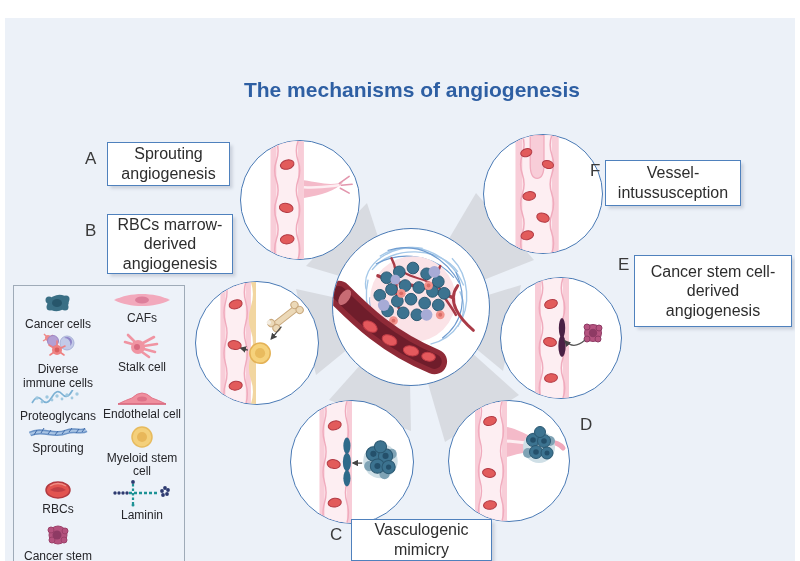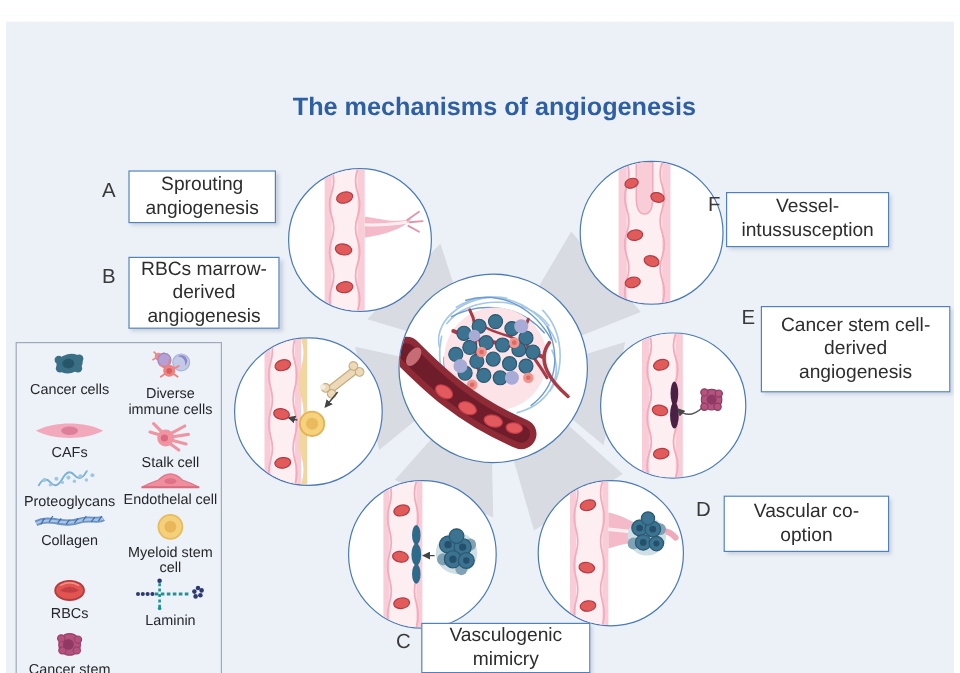--- a/index.html
+++ b/index.html
@@ -298,23 +298,20 @@
 
   <div class="mech-box" style="left:102px;top:124px;width:123px;height:44px;">
     <span>Sprouting angiogenesis</span>
     </div>
   <div class="mech-box" style="left:102px;top:196px;width:126px;height:60px;">
     <span>RBCs marrow-derived angiogenesis</span>
     </div>
   <div class="mech-box" style="left:346px;top:501px;width:141px;height:42px;">
     <span>Vasculogenic mimicry</span>
     </div>
-  <div class="mech-box" style="left:598px;top:395px;width:138px;height:47px;">
-    <span>Vascular co-option</span>
-    </div>
   <div class="mech-box" style="left:629px;top:237px;width:158px;height:72px;">
     <span>Cancer stem cell-derived angiogenesis</span>
     </div>
   <div class="mech-box" style="left:600px;top:142px;width:136px;height:46px;">
     <span>Vessel-intussusception</span>
     </div>
 
   <div class="legend">
 
     <div class="legend-item">
@@ -322,46 +319,46 @@
         <g fill="#3a6f85">
           <ellipse cx="20" cy="13" rx="11" ry="8" transform="rotate(-12 20 13)"></ellipse>
           <circle cx="11" cy="10" r="3.5"></circle>
             <circle cx="28" cy="9" r="3.5"></circle>
             <circle cx="27" cy="17" r="3.5"></circle>
             <circle cx="12" cy="17" r="3.5"></circle>
         </g>
         <ellipse cx="19" cy="13" rx="5" ry="4" fill="#27566b"></ellipse>
       </svg>
       <span class="legend-label">Cancer cells</span>
+    </div>
+
+    <div class="legend-item">
+      <svg class="legend-icon" width="60" height="20" viewBox="0 0 60 20">
+        <path d="M2,10 C18,2 42,2 58,10 C42,18 18,18 2,10 Z" fill="#f2a9bc"></path>
+        <ellipse cx="30" cy="10" rx="7" ry="3.5" fill="#dd7f9b"></ellipse>
+      </svg>
+      <span class="legend-label">CAFs</span>
     </div>
 
     <div class="legend-item">
       <svg class="legend-icon" width="44" height="30" viewBox="0 0 44 30">
         <g stroke="#ef8a8a" stroke-width="1.4">
             <path d="M12,7 l-4,-4 M12,7 l5,-3 M12,7 l-5,3 M12,7 l2,5" fill="none"></path>
           </g>
         <circle cx="12" cy="7" r="3" fill="#ef8a8a"></circle>
         <circle cx="17" cy="10" r="5.5" fill="#b3a0d4" stroke="#9c85c4" stroke-width="1"></circle>
         <circle cx="31" cy="12" r="7" fill="#c3cae8" stroke="#a9b2d8" stroke-width="1"></circle>
         <path d="M28,7 a6,6 0 0 1 6,8 a4.5,4.5 0 0 0 -6,-8" fill="#8f86c9"></path>
         <g stroke="#ee8181" stroke-width="1.6" stroke-linecap="round">
           <path d="M21,19 L21,10 M21,19 L29,15 M21,19 L28,24 M21,19 L14,24 M21,19 L13,14" fill="none"></path>
         </g>
         <circle cx="21" cy="19" r="5" fill="#ee8181"></circle>
         <circle cx="21" cy="19" r="2.4" fill="#d95f5f"></circle>
       </svg>
       <span class="legend-label">Diverse immune cells</span>
-    </div>
-
-    <div class="legend-item">
-      <svg class="legend-icon" width="60" height="20" viewBox="0 0 60 20">
-        <path d="M2,10 C18,2 42,2 58,10 C42,18 18,18 2,10 Z" fill="#f2a9bc"></path>
-        <ellipse cx="30" cy="10" rx="7" ry="3.5" fill="#dd7f9b"></ellipse>
-      </svg>
-      <span class="legend-label">CAFs</span>
     </div>
 
     <div class="legend-item">
       <svg class="legend-icon" width="40" height="28" viewBox="0 0 40 28">
         <g stroke="#f094a2" stroke-width="2.6" stroke-linecap="round">
           <path d="M21,12 L32,6 M22,15 L35,13 M22,18 L33,21 M20,21 L27,26 M12,10 L6,4 M10,13 L3,11" fill="none"></path>
         </g>
         <circle cx="16" cy="16" r="7" fill="#f094a2"></circle>
         <circle cx="15" cy="16" r="3" fill="#d96a80"></circle>
       </svg>
@@ -396,21 +393,21 @@
     </div>
 
     <div class="legend-item">
       <svg class="legend-icon" width="60" height="16" viewBox="0 0 60 16">
         <path d="M2,10 C14,4 26,13 38,8 C46,5 54,9 58,6" fill="none" stroke="#6b93c6" stroke-width="5"></path>
         <path d="M2,10 C14,4 26,13 38,8 C46,5 54,9 58,6" fill="none" stroke="#a9c4e4" stroke-width="2"></path>
         <g stroke="#3f6aa8" stroke-width="1">
           <path d="M6,11 l3,-5 M13,9 l3,-5 M20,10 l3,-4 M27,11 l3,-4 M34,10 l3,-4 M41,8 l3,-4 M48,9 l3,-4 M54,8 l3,-4" fill="none"></path>
         </g>
       </svg>
-      <span class="legend-label">Collagen</span>
+      <span class="legend-label">Sprouting</span>
     </div>
 
     <div class="legend-item">
       <svg class="legend-icon" width="26" height="26" viewBox="0 0 26 26">
         <circle cx="13" cy="13" r="10" fill="#f4d07b" stroke="#e7bb5e" stroke-width="1.5"></circle>
         <circle cx="13" cy="13" r="5" fill="#e8b75a"></circle>
       </svg>
       <span class="legend-label">Myeloid stem cell</span>
     </div>
 

